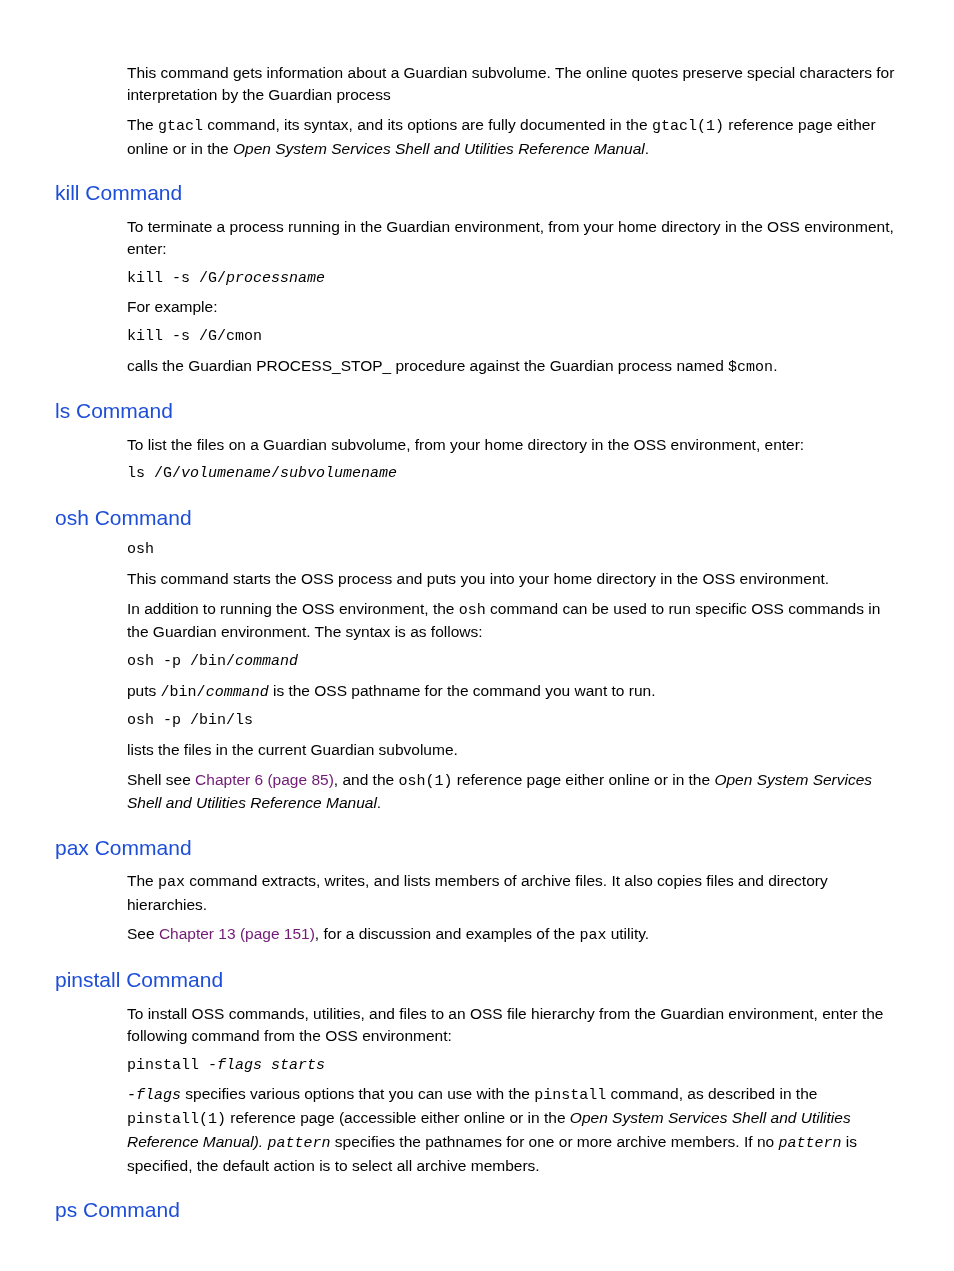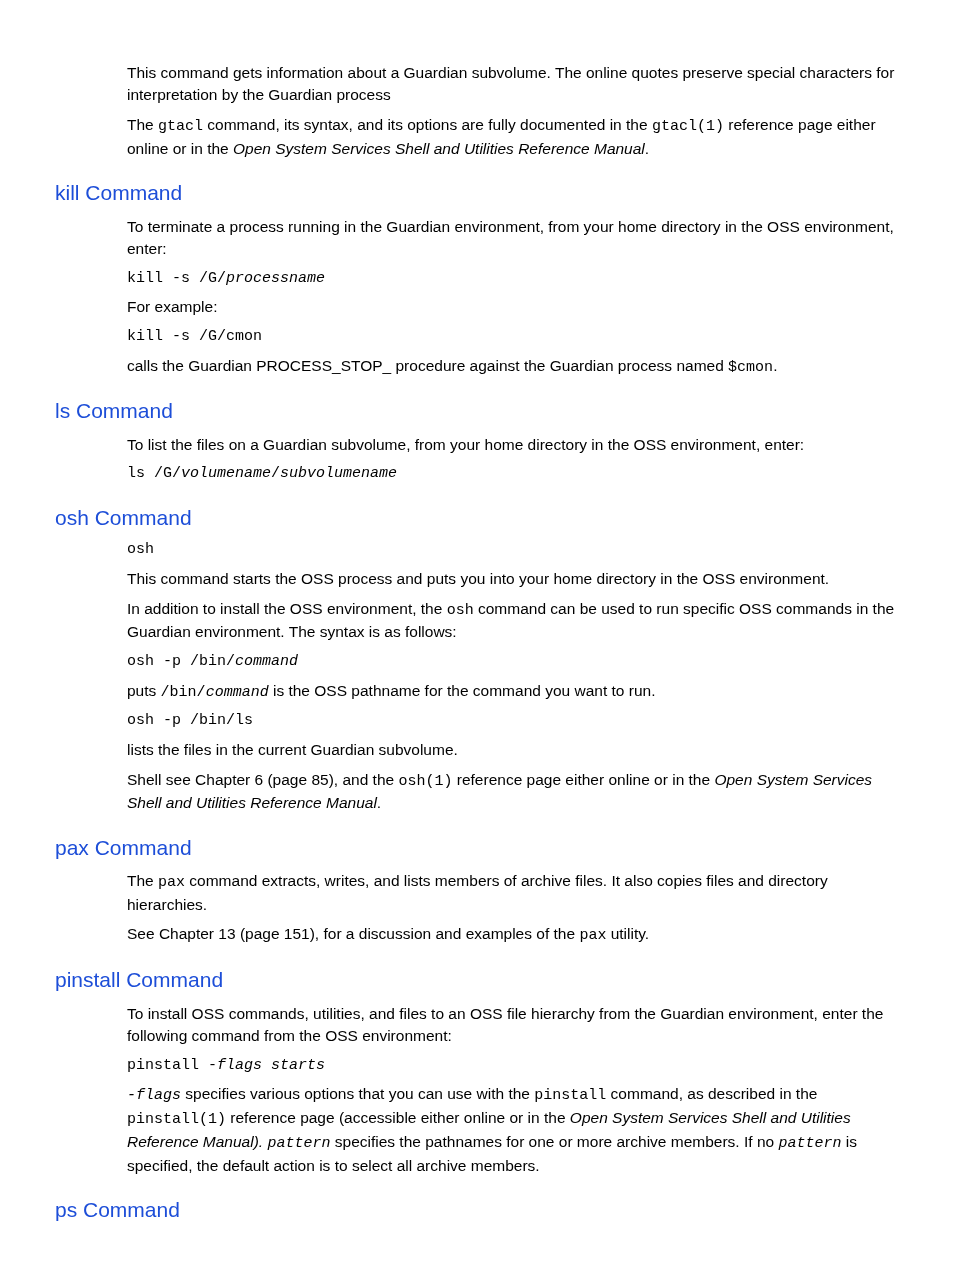--- a/index.html
+++ b/index.html
@@ -36,21 +36,21 @@
     font-family: "Courier New", monospace;
     font-style: italic;
     font-size: 15px;
   }
   pre {
     font-family: "Courier New", monospace;
     font-size: 15px;
     margin: 6px 0;
   }
   a.link {
-    color: #000000;
+    color: #701a75;
     text-decoration: none;
   }
 </style>
 </head>
 <body>
 
 <div class="content">
   <p>This command gets information about a Guardian subvolume. The online quotes preserve special characters for interpretation by the Guardian process</p>
   <p>
     <span>The </span><span class="code">gtacl</span><span> command, its syntax, and its options are fully documented in the </span><span class="code">gtacl(1)</span><span> reference page either online or in the </span><span class="italic">Open System Services Shell and Utilities Reference Manual</span><span>.</span>
@@ -72,21 +72,21 @@
 <div class="content">
   <p>To list the files on a Guardian subvolume, from your home directory in the OSS environment, enter:</p>
   <pre><span>ls /G/</span><span class="italic">volumename</span><span>/</span><span class="italic">subvolumename</span></pre>
 </div>
 
 <h2>osh Command</h2>
 <div class="content">
   <pre>osh</pre>
   <p>This command starts the OSS process and puts you into your home directory in the OSS environment.</p>
   <p>
-    <span>In addition to install the OSS environment, the </span><span class="code">osh</span><span> command can be used to run specific OSS commands in the Guardian environment. The syntax is as follows:</span>
+    <span>In addition to running the OSS environment, the </span><span class="code">osh</span><span> command can be used to run specific OSS commands in the Guardian environment. The syntax is as follows:</span>
   </p>
   <pre><span>osh -p /bin/</span><span class="italic">command</span></pre>
   <p>
     <span>puts </span><span class="code">/bin/</span><span class="code-italic">command</span><span> is the OSS pathname for the command you want to run.</span>
   </p>
   <pre>osh -p /bin/ls</pre>
   <p>lists the files in the current Guardian subvolume.</p>
   <p>
     <span>Shell see </span><a class="link">Chapter 6 (page 85)</a><span>, and the </span><span class="code">osh(1)</span><span> reference page either online or in the </span><span class="italic">Open System Services Shell and Utilities Reference Manual</span><span>.</span>
   </p>

